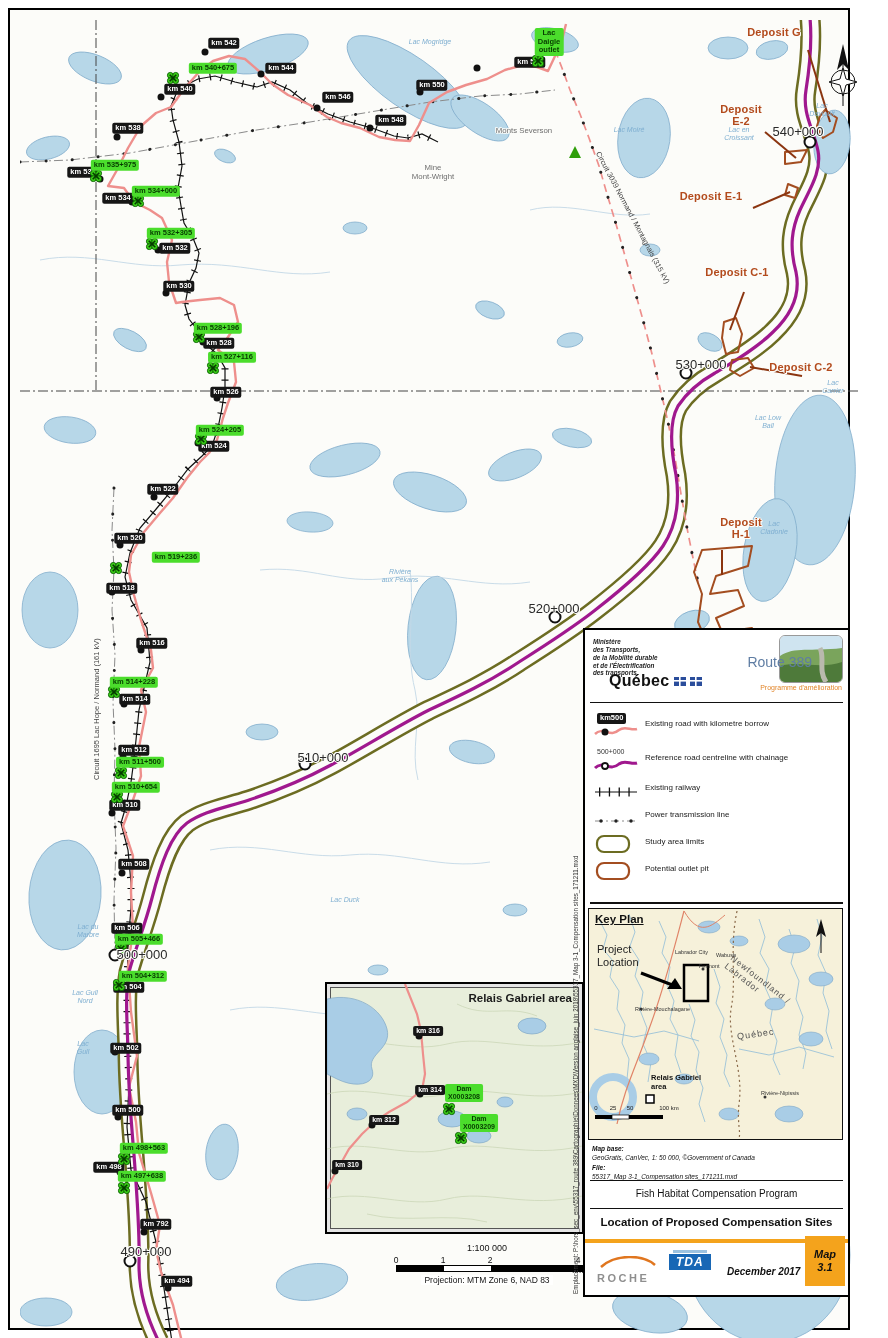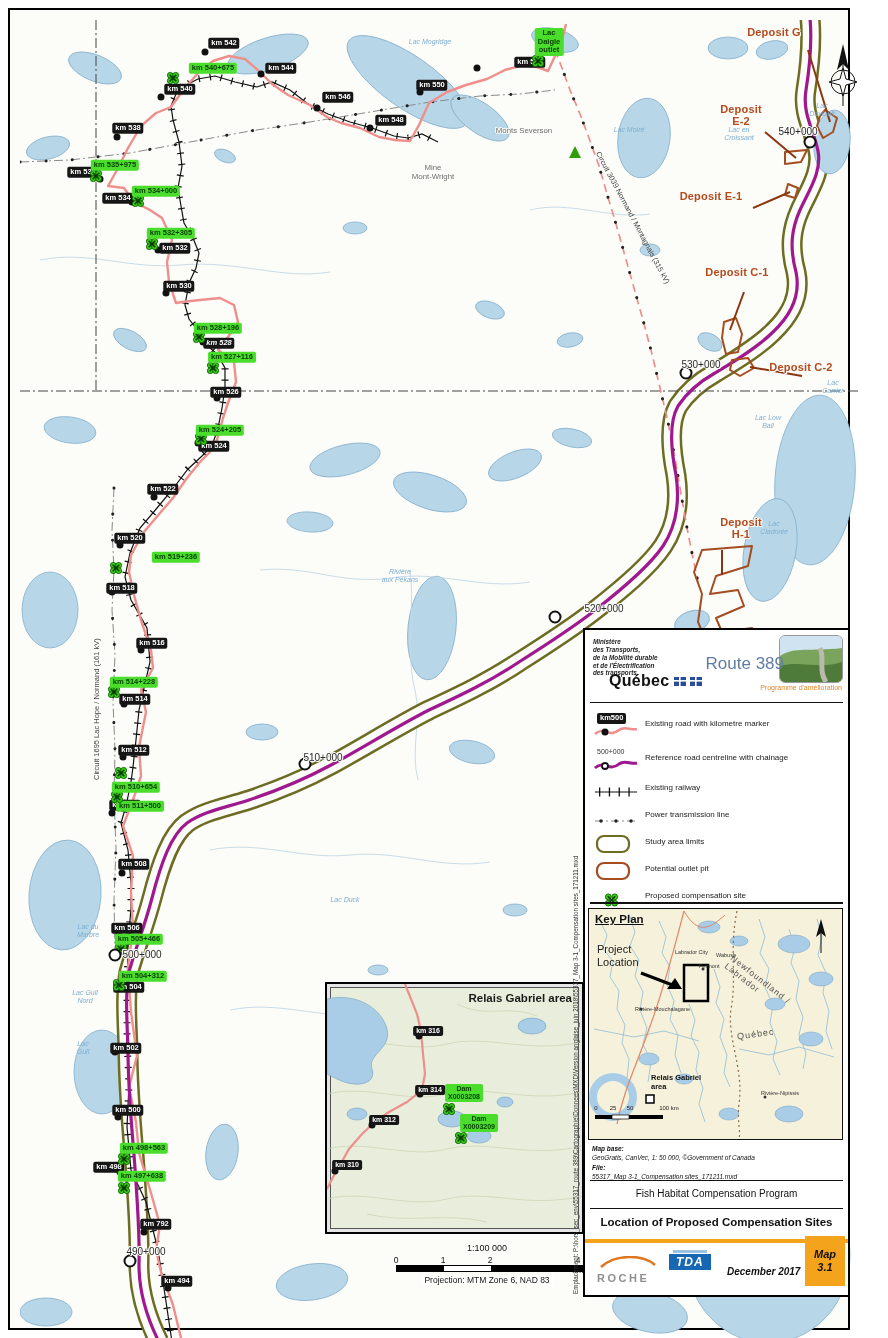--- a/index.html
+++ b/index.html
@@ -26,21 +26,21 @@
   #marker-layer{position:absolute;left:0;top:0;width:888px;height:1338px;pointer-events:none}
   .badge{position:absolute;transform:translate(-50%,-50%);white-space:pre-line;
     font-weight:bold;font-size:7.5px;line-height:1.15;padding:1px 3px;border-radius:2px;text-align:center}
   .badge-b{background:#161616;color:#fff}
   .badge-g{background:#4bdd2c;color:#073d00}
   .road-dot{position:absolute;width:7px;height:7px;background:#111;border-radius:50%;
     transform:translate(-50%,-50%)}
   .chain-c{position:absolute;width:9px;height:9px;background:#fff;border:2.2px solid #111;
     border-radius:50%;transform:translate(-50%,-50%)}
   .halo{text-shadow:-1px 0 #fcfcf9,1px 0 #fcfcf9,0 -1px #fcfcf9,0 1px #fcfcf9,1px 1px #fcfcf9,-1px -1px #fcfcf9}
-  .chain-t{position:absolute;transform:translate(-50%,-50%);font-size:10px;color:#2a2a2a}
+  .chain-t{position:absolute;transform:translate(-50%,-50%);font-size:13px;color:#2a2a2a}
   .lake-l{position:absolute;transform:translate(-50%,-50%);font-size:7px;font-style:italic;
     color:#7fafd1;text-align:center;line-height:1.1;white-space:pre-line}
   .place-l{position:absolute;transform:translate(-50%,-50%);font-size:7.8px;color:#6e6e6e;
     text-align:center;line-height:1.15;white-space:pre-line}
   .dep-l{position:absolute;transform:translate(-50%,-50%);font-weight:bold;font-size:11px;
     color:#b34b1d;text-align:center;line-height:1.12;white-space:pre-line;letter-spacing:.2px}
   .clover{position:absolute;transform:translate(-50%,-50%);width:13px;height:13px}
   .circuit{position:absolute;font-size:7.5px;color:#444;white-space:nowrap}
   #circuit-1695{left:92px;top:780px;transform:rotate(-90deg);transform-origin:0 0}
   #circuit-3039{left:602px;top:150px;transform:rotate(62deg);transform-origin:0 0}
@@ -70,21 +70,21 @@
   #panel-header{position:absolute;left:0;top:0;width:100%;height:72px}
   #ministry-lines{position:absolute;left:8px;top:8px;font-size:6.3px;font-weight:bold;
     font-style:italic;line-height:1.25;color:#222;white-space:pre-line}
   #qc-row{position:absolute;left:24px;top:42px;display:flex;align-items:center;gap:4px}
   #qc-word{font-size:16px;font-weight:bold;color:#111;letter-spacing:.3px}
   .flag{width:12px;height:9px;background:
     linear-gradient(#fff,#fff) 50% 0/1.6px 100% no-repeat,
     linear-gradient(#fff,#fff) 0 50%/100% 1.6px no-repeat,#2a4d9b;display:inline-block}
   #prog-logo{position:absolute;right:5px;top:5px;width:62px;height:46px;border:1px solid #999;
     border-radius:6px;overflow:hidden}
-  #route-389{position:absolute;right:64px;top:24px;font-size:17px;color:#5f7da3}
+  #route-389{position:absolute;right:36px;top:24px;font-size:14px;color:#5f7da3}
   #prog-name{position:absolute;right:6px;top:54px;font-size:7px;color:#e2862b}
   .hr1{top:72px}
   #legend{position:absolute;left:0;top:76px;width:100%}
   .lg-row{display:flex;align-items:center;height:27px;padding-left:8px}
   .lg-row.tall{height:34px}
   .lg-sym{width:52px;flex:0 0 52px;position:relative;height:100%}
   .lg-label{font-size:8px;color:#1a1a1a}
   .lg-badge{position:static;display:inline-block;transform:none;margin-left:4px}
   .lg-chain{font-size:7px;color:#333;margin-left:4px}
   .lg-svg{position:absolute;left:0;bottom:1px}
@@ -265,21 +265,21 @@
     <div class="badge badge-b" style="left: 128px; top: 128px;">km 538</div>
     <div class="road-dot" style="left: 100px; top: 179px;"></div>
     <div class="badge badge-b" style="left: 83px; top: 172px;">km 536</div>
     <div class="road-dot" style="left: 132px; top: 202px;"></div>
     <div class="badge badge-b" style="left: 118px; top: 198px;">km 534</div>
     <div class="road-dot" style="left: 158px; top: 250px;"></div>
     <div class="badge badge-b" style="left: 175px; top: 248px;">km 532</div>
     <div class="road-dot" style="left: 166px; top: 293px;"></div>
     <div class="badge badge-b" style="left: 179px; top: 286px;">km 530</div>
     <div class="road-dot" style="left: 203px; top: 342px;"></div>
-    <div class="badge badge-b" style="left: 219px; top: 343px; font-style: italic;">km 528</div>
+    <div class="badge badge-b" style="left: 219px; top: 343px;">km 528</div>
     <div class="road-dot" style="left: 217px; top: 398px;"></div>
     <div class="badge badge-b" style="left: 226px; top: 392px;">km 526</div>
     <div class="road-dot" style="left: 198px; top: 443px;"></div>
     <div class="badge badge-b" style="left: 214px; top: 446px;">km 524</div>
     <div class="road-dot" style="left: 154px; top: 497px;"></div>
     <div class="badge badge-b" style="left: 163px; top: 489px;">km 522</div>
     <div class="road-dot" style="left: 120px; top: 545px;"></div>
     <div class="badge badge-b" style="left: 130px; top: 538px;">km 520</div>
     <div class="road-dot" style="left: 112px; top: 592px;"></div>
     <div class="badge badge-b" style="left: 122px; top: 588px;">km 518</div>
@@ -389,21 +389,21 @@
         <path d="M3.2,3.2 L9.8,9.8 M9.8,3.2 L3.2,9.8" stroke="#063b00" stroke-width="1.6"></path>
       </svg></div>
     <div class="badge badge-g" style="left: 134px; top: 682px;">km 514+228</div>
     <div class="clover" style="left: 121px; top: 772px;"><svg width="13" height="13" viewBox="0 0 13 13">
         <circle cx="3.8" cy="3.8" r="2.9" fill="#3bcf17" stroke="#0a6000" stroke-width=".9"></circle>
         <circle cx="9.2" cy="3.8" r="2.9" fill="#3bcf17" stroke="#0a6000" stroke-width=".9"></circle>
         <circle cx="3.8" cy="9.2" r="2.9" fill="#3bcf17" stroke="#0a6000" stroke-width=".9"></circle>
         <circle cx="9.2" cy="9.2" r="2.9" fill="#3bcf17" stroke="#0a6000" stroke-width=".9"></circle>
         <path d="M3.2,3.2 L9.8,9.8 M9.8,3.2 L3.2,9.8" stroke="#063b00" stroke-width="1.6"></path>
       </svg></div>
-    <div class="badge badge-g" style="left: 140px; top: 762px; margin-top: 44px;">km 511+500</div>
+    <div class="badge badge-g" style="left: 140px; top: 762px;">km 511+500</div>
     <div class="clover" style="left: 117px; top: 796px;"><svg width="13" height="13" viewBox="0 0 13 13">
         <circle cx="3.8" cy="3.8" r="2.9" fill="#3bcf17" stroke="#0a6000" stroke-width=".9"></circle>
         <circle cx="9.2" cy="3.8" r="2.9" fill="#3bcf17" stroke="#0a6000" stroke-width=".9"></circle>
         <circle cx="3.8" cy="9.2" r="2.9" fill="#3bcf17" stroke="#0a6000" stroke-width=".9"></circle>
         <circle cx="9.2" cy="9.2" r="2.9" fill="#3bcf17" stroke="#0a6000" stroke-width=".9"></circle>
         <path d="M3.2,3.2 L9.8,9.8 M9.8,3.2 L3.2,9.8" stroke="#063b00" stroke-width="1.6"></path>
       </svg></div>
     <div class="badge badge-g" style="left: 136px; top: 787px;">km 510+654</div>
     <div class="clover" style="left: 121px; top: 948px;"><svg width="13" height="13" viewBox="0 0 13 13">
         <circle cx="3.8" cy="3.8" r="2.9" fill="#3bcf17" stroke="#0a6000" stroke-width=".9"></circle>
@@ -435,21 +435,21 @@
         <circle cx="3.8" cy="9.2" r="2.9" fill="#3bcf17" stroke="#0a6000" stroke-width=".9"></circle>
         <circle cx="9.2" cy="9.2" r="2.9" fill="#3bcf17" stroke="#0a6000" stroke-width=".9"></circle>
         <path d="M3.2,3.2 L9.8,9.8 M9.8,3.2 L3.2,9.8" stroke="#063b00" stroke-width="1.6"></path>
       </svg></div>
     <div class="badge badge-g" style="left: 142px; top: 1176px;">km 497+638</div>
     <div class="chain-c" style="left: 810px; top: 142px;"></div>
     <div class="chain-t halo" style="left: 798px; top: 131px;">540+000</div>
     <div class="chain-c" style="left: 686px; top: 373px;"></div>
     <div class="chain-t halo" style="left: 701px; top: 364px;">530+000</div>
     <div class="chain-c" style="left: 555px; top: 617px;"></div>
-    <div class="chain-t halo" style="left: 604px; top: 608px; text-align: center;">520+000</div>
+    <div class="chain-t halo" style="left: 554px; top: 608px; text-align: center;">520+000</div>
     <div class="chain-c" style="left: 305px; top: 764px;"></div>
     <div class="chain-t halo" style="left: 323px; top: 757px;">510+000</div>
     <div class="chain-c" style="left: 115px; top: 955px;"></div>
     <div class="chain-t halo" style="left: 142px; top: 954px;">500+000</div>
     <div class="chain-c" style="left: 130px; top: 1261px;"></div>
     <div class="chain-t halo" style="left: 146px; top: 1251px;">490+000</div>
     <div class="dep-l halo" style="left: 774px; top: 32px;">Deposit G</div>
     <div class="dep-l halo" style="left: 741px; top: 115px;">Deposit
 E-2</div>
     <div class="dep-l halo" style="left: 711px; top: 196px;">Deposit E-1</div>
@@ -575,21 +575,21 @@
 
   <div id="legend">
     <div class="lg-row tall">
       <div class="lg-sym">
         <span class="badge badge-b lg-badge">km500</span>
         <svg class="lg-svg" width="46" height="15" viewBox="0 0 46 15">
           <path d="M2,10 C10,2 17,14 26,6 C32,1 38,7 44,5" stroke="#ee8f8c" stroke-width="2.5" fill="none"></path>
           <circle cx="12" cy="8" r="3.5" fill="#111"></circle>
         </svg>
       </div>
-      <div class="lg-label">Existing road with kilometre marker</div>
+      <div class="lg-label">Existing road with kilometre borrow</div>
     </div>
     <div class="lg-row tall">
       <div class="lg-sym">
         <span class="lg-chain">500+000</span>
         <svg class="lg-svg" width="46" height="15" viewBox="0 0 46 15">
           <path d="M2,10 C10,2 17,14 26,6 C32,1 38,7 44,5" stroke="#a0188e" stroke-width="3" fill="none"></path>
           <circle cx="12" cy="8" r="3" fill="#fff" stroke="#111" stroke-width="1.8"></circle>
         </svg>
       </div>
       <div class="lg-label">Reference road centreline with chainage</div>
@@ -622,34 +622,20 @@
       </div>
       <div class="lg-label">Study area limits</div>
     </div>
     <div class="lg-row">
       <div class="lg-sym">
         <svg class="lg-svg" width="46" height="20" viewBox="0 0 46 20">
           <rect x="4" y="2" width="32" height="16" rx="7" fill="none" stroke="#a34d20" stroke-width="2.2"></rect>
         </svg>
       </div>
       <div class="lg-label">Potential outlet pit</div>
-    </div>
-    <div class="lg-row">
-      <div class="lg-sym">
-        <svg class="lg-svg" width="46" height="16" viewBox="0 0 46 16">
-          <g transform="translate(12,1.5)">
-            <circle cx="3.3" cy="3.3" r="2.9" fill="#3bcf17" stroke="#0a6000" stroke-width=".9"></circle>
-            <circle cx="9.7" cy="3.3" r="2.9" fill="#3bcf17" stroke="#0a6000" stroke-width=".9"></circle>
-            <circle cx="3.3" cy="9.7" r="2.9" fill="#3bcf17" stroke="#0a6000" stroke-width=".9"></circle>
-            <circle cx="9.7" cy="9.7" r="2.9" fill="#3bcf17" stroke="#0a6000" stroke-width=".9"></circle>
-            <path d="M2.8,2.8 L10.2,10.2 M10.2,2.8 L2.8,10.2" stroke="#063b00" stroke-width="1.6"></path>
-          </g>
-        </svg>
-      </div>
-      <div class="lg-label">Proposed compensation site</div>
     </div>
   </div>
   <div class="hr hr2"></div>
 
   <div id="keyplan">
     <svg width="252" height="229" viewBox="0 0 252 229">
       <rect width="252" height="229" fill="#f6f1da"></rect>
       <g stroke="#8fbcd8" stroke-width=".8" fill="none">
         <path d="M10,10 l8,16 -4,14 10,12 -3,16 9,14 -2,18 8,16 -3,18 7,16 -2,20 8,18"></path>
         <path d="M40,5 l6,18 -5,14 9,14 -4,16 8,16 -3,18 7,18 -4,16 8,18 -3,20"></path>

